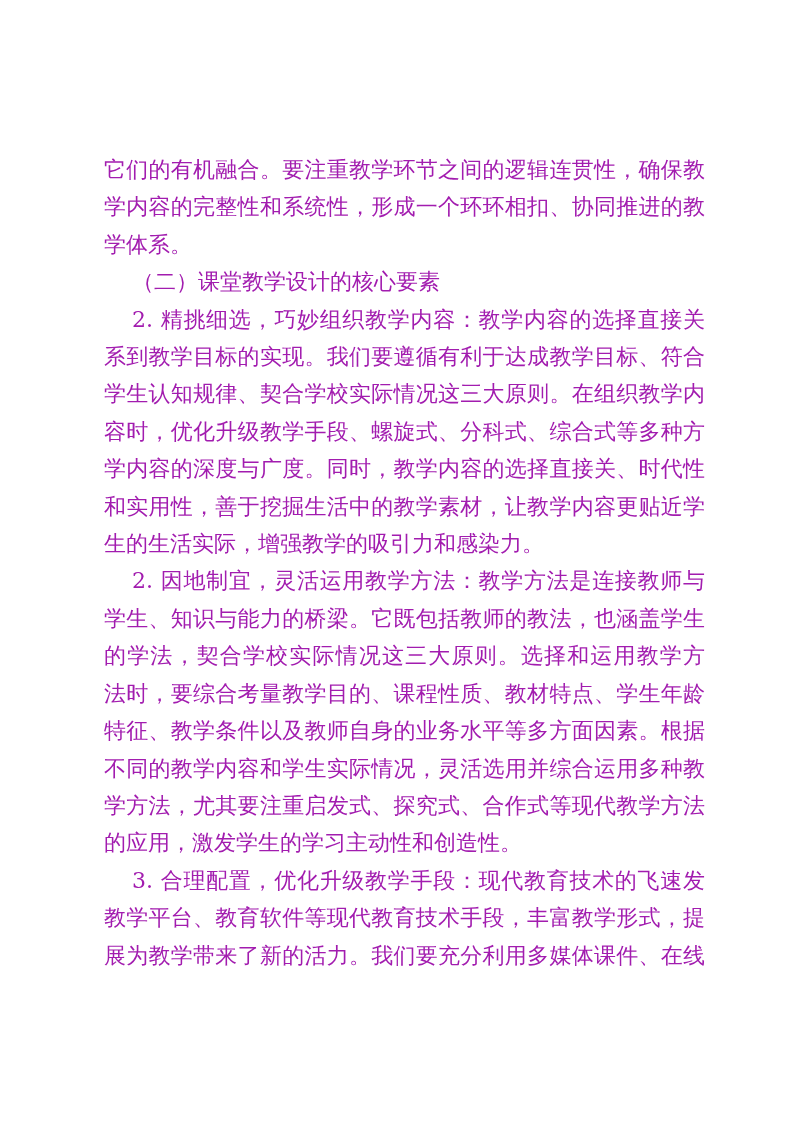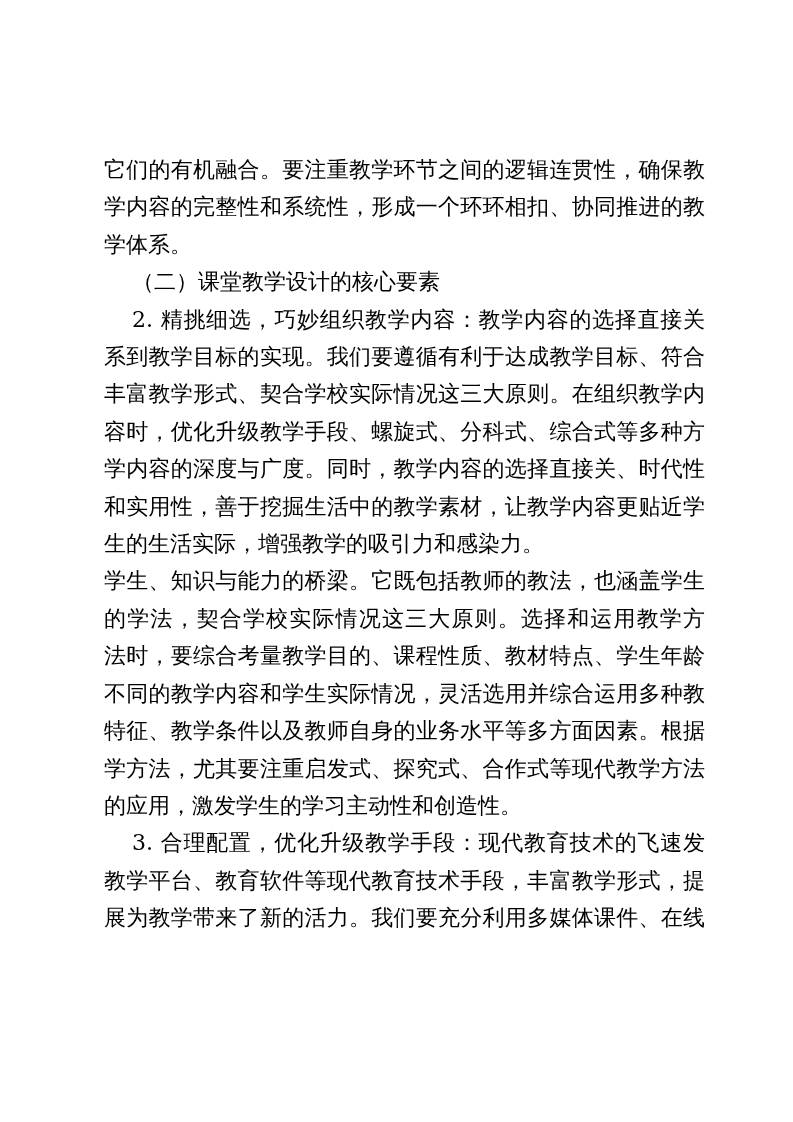--- a/index.html
+++ b/index.html
@@ -39,36 +39,37 @@
     text-align-last: left;
   }
   .text-line.indent {
     text-indent: 28px;
   }
 </style>
 </head>
 <body>
 
 <div class="page">
-  <div class="doc-body" id="doc-body" style="color: #000000;">
+  <div class="doc-body" id="doc-body" style="color: #a21caf;">
       <div class="text-line justify">它们的有机融合。要注重教学环节之间的逻辑连贯性，确保教</div>
       <div class="text-line justify">学内容的完整性和系统性，形成一个环环相扣、协同推进的教</div>
       <div class="text-line plain">学体系。</div>
       <div class="text-line indent plain">（二）课堂教学设计的核心要素</div>
       <div class="text-line indent justify">2. 精挑细选，巧妙组织教学内容：教学内容的选择直接关</div>
       <div class="text-line justify">系到教学目标的实现。我们要遵循有利于达成教学目标、符合</div>
-      <div class="text-line justify">丰富教学形式、契合学校实际情况这三大原则。在组织教学内</div>
+      <div class="text-line justify">学生认知规律、契合学校实际情况这三大原则。在组织教学内</div>
       <div class="text-line justify">容时，优化升级教学手段、螺旋式、分科式、综合式等多种方</div>
       <div class="text-line justify">学内容的深度与广度。同时，教学内容的选择直接关、时代性</div>
       <div class="text-line justify">和实用性，善于挖掘生活中的教学素材，让教学内容更贴近学</div>
       <div class="text-line plain">生的生活实际，增强教学的吸引力和感染力。</div>
+      <div class="text-line indent justify">2. 因地制宜，灵活运用教学方法：教学方法是连接教师与</div>
       <div class="text-line justify">学生、知识与能力的桥梁。它既包括教师的教法，也涵盖学生</div>
       <div class="text-line justify">的学法，契合学校实际情况这三大原则。选择和运用教学方</div>
       <div class="text-line justify">法时，要综合考量教学目的、课程性质、教材特点、学生年龄</div>
+      <div class="text-line justify">特征、教学条件以及教师自身的业务水平等多方面因素。根据</div>
       <div class="text-line justify">不同的教学内容和学生实际情况，灵活选用并综合运用多种教</div>
-      <div class="text-line justify">特征、教学条件以及教师自身的业务水平等多方面因素。根据</div>
       <div class="text-line justify">学方法，尤其要注重启发式、探究式、合作式等现代教学方法</div>
       <div class="text-line plain">的应用，激发学生的学习主动性和创造性。</div>
       <div class="text-line indent justify">3. 合理配置，优化升级教学手段：现代教育技术的飞速发</div>
       <div class="text-line justify">教学平台、教育软件等现代教育技术手段，丰富教学形式，提</div>
       <div class="text-line justify">展为教学带来了新的活力。我们要充分利用多媒体课件、在线</div>
     </div>
 </div>
 
 </body></html>

